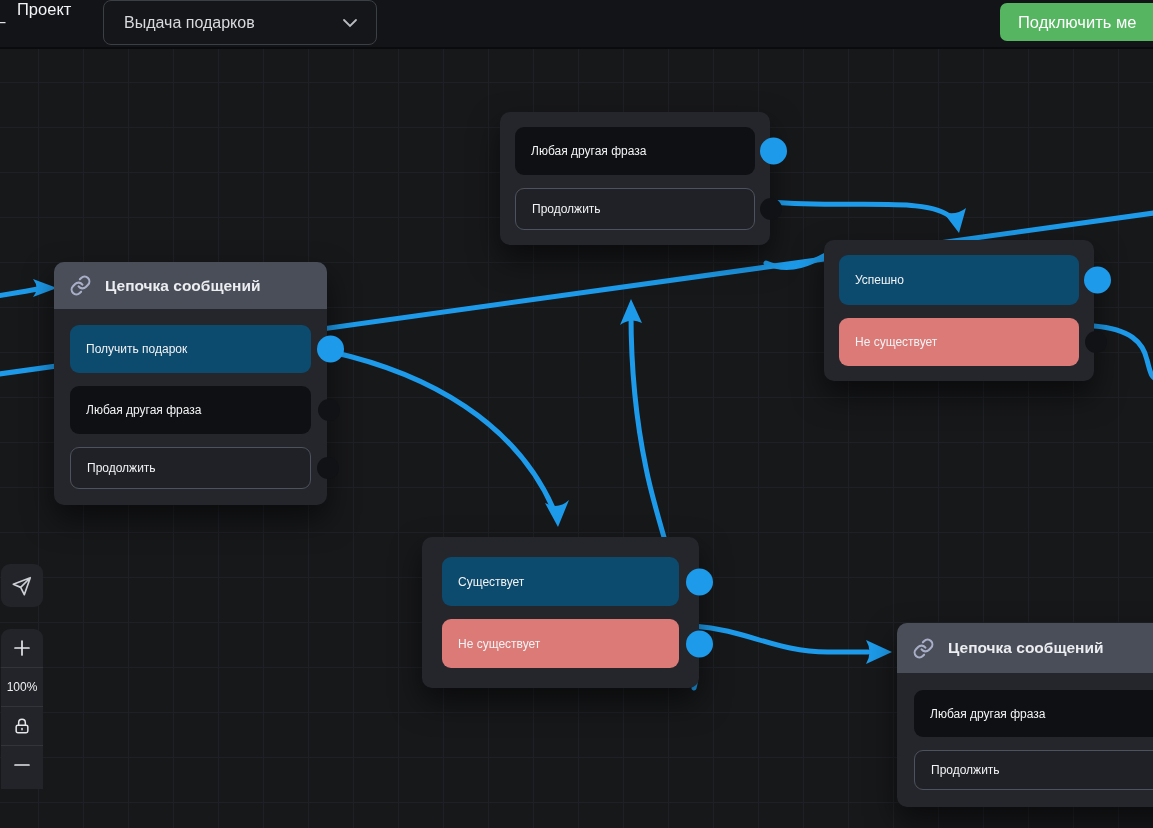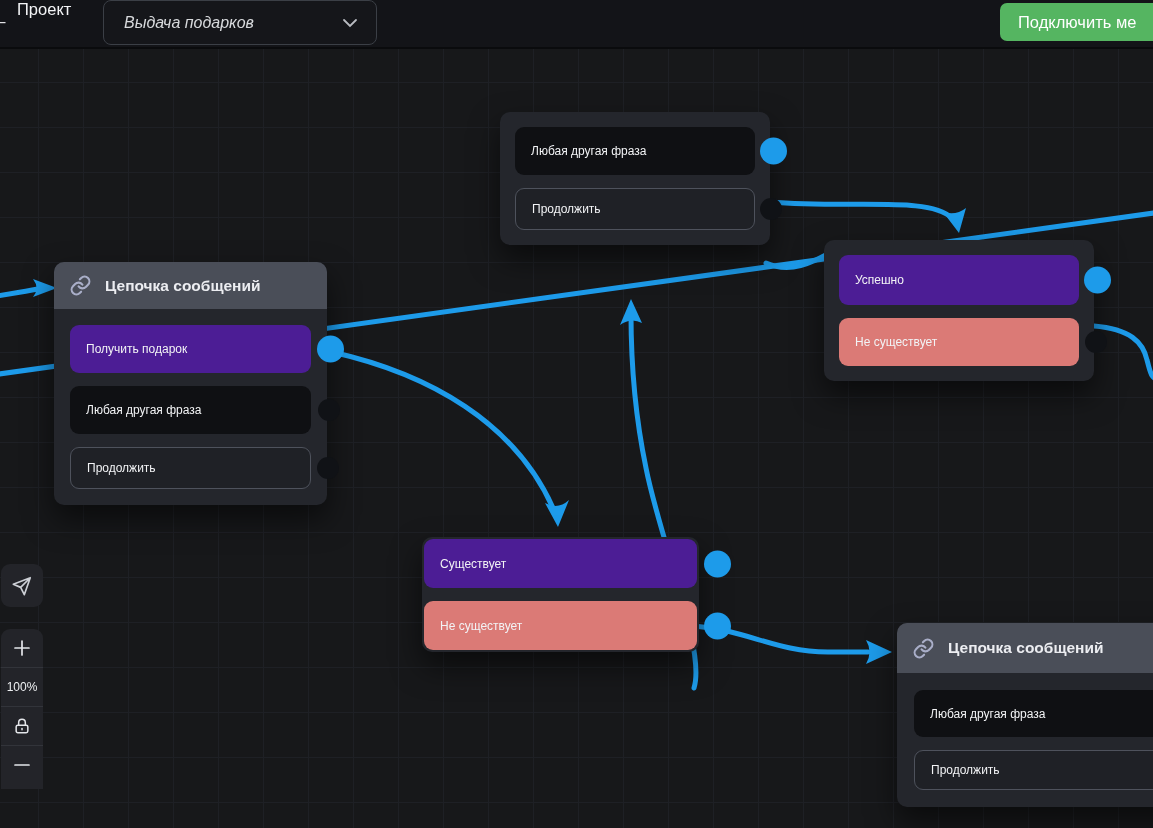--- a/index.html
+++ b/index.html
@@ -12,21 +12,21 @@
   
   .topbar{
     position:absolute;top:0;left:0;width:1153px;height:47px;
     background:#131418;border-bottom:2px solid #0a0b0d;z-index:10;
   }
   .dash{position:absolute;left:-4px;top:12px;color:#e8e9ec;font-size:17px;}
   .project{position:absolute;left:17px;top:0;color:#f3f4f6;font-size:16.5px;}
   .flow-select{
     position:absolute;left:103px;top:0px;width:274px;height:45px;
     border:1px solid #3b3f46;border-radius:8px;background:#15161a;
-    box-sizing:border-box;display:flex;align-items:center;cursor:pointer;font-style:italic;
+    box-sizing:border-box;display:flex;align-items:center;cursor:pointer;
   }
   .flow-select span{margin-left:20px;color:#d8dadd;font-size:16px;}
   .flow-select svg{position:absolute;right:18px;top:16px;}
   .connect{
     position:absolute;left:1000px;top:3px;height:38px;width:200px;
     background:#55b561;border:none;border-radius:7px;
     color:#fff;font-size:16.5px;font-family:inherit;
     text-align:left;padding:0 0 0 18px;white-space:nowrap;cursor:pointer;
   }
   
@@ -55,39 +55,39 @@
   .nhead svg{flex:0 0 auto;}
   .nbody{padding:15px;display:flex;flex-direction:column;}
   .item{
     position:relative;border-radius:9px;display:flex;align-items:center;
     padding:0 16px;font-size:12px;color:#f2f3f5;box-sizing:border-box;
     height:48px;cursor:pointer;white-space:nowrap;
   }
   .item + .item{margin-top:13px;}
   .item.dark{background:#0f1013;}
   .item.outline{background:#1f2126;border:1px solid #4e525c;height:42px;}
-  .item.green{background:#4c1d95;}
+  .item.green{background:#0c4a6e;}
   .item.red{background:#db7a76;}
   .port{
     position:absolute;top:50%;transform:translateY(-50%);
     border-radius:50%;z-index:3;cursor:crosshair;
   }
   .port.blue{width:27px;height:27px;background:#1d9bea;right:-32px;}
   .port.darkp{width:22px;height:22px;background:#101216;right:-28px;}
   
   #n0{left:500px;top:65px;width:270px;}   
   #n0 .nhead{height:48px;}
   #n1{left:54px;top:215px;width:273px;}
   #n1 .nbody{padding:16px;}
   #n1 .port.blue{right:-33px}  #n1 .port.darkp{right:-29px}
   #n2{left:824px;top:193px;width:270px;}
   #n2 .item.green{height:50px;}
   #n3{left:422px;top:490px;width:277px;}
   #n3 .nhead{height:46px;}
-  #n3 .nbody{padding:2px;justify-content:flex-end;}
+  #n3 .nbody{padding:20px;justify-content:flex-end;}
   #n3 .item{height:49px;}
   #n3 .port.blue{right:-34px}
   #n4{left:897px;top:576px;width:295px;}
   #n4 .nhead{height:50px;}
   #n4 .nbody{padding:17px;}
   #n4 .item.dark{height:47px;}
   #n4 .item.outline{height:40px;}
   
   .tool-nav{
     position:absolute;left:1px;top:564px;width:42px;height:43px;z-index:5;

